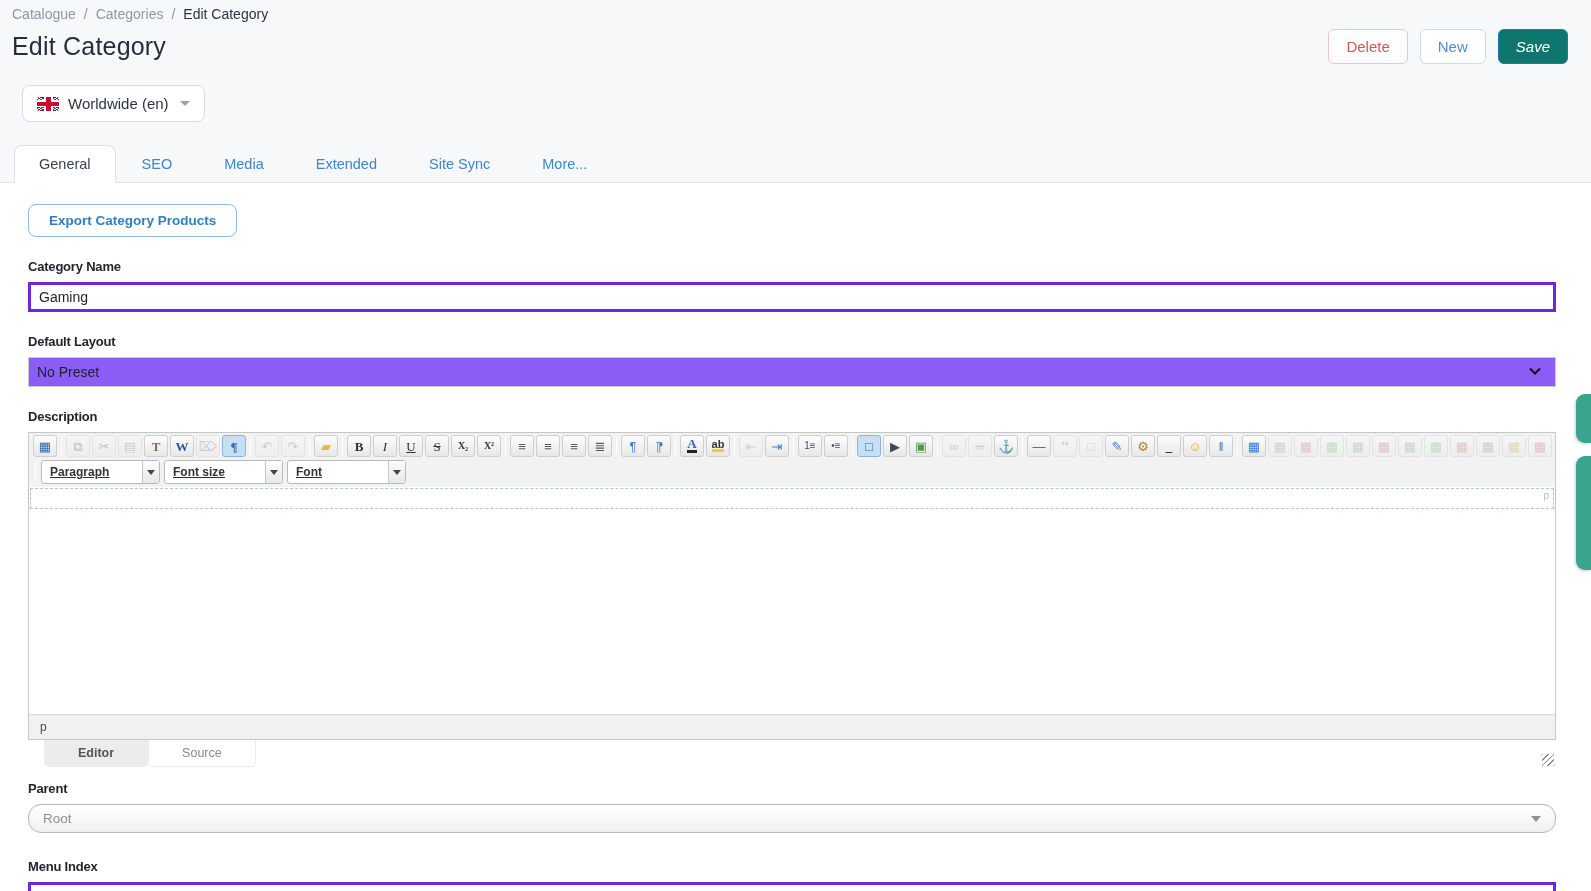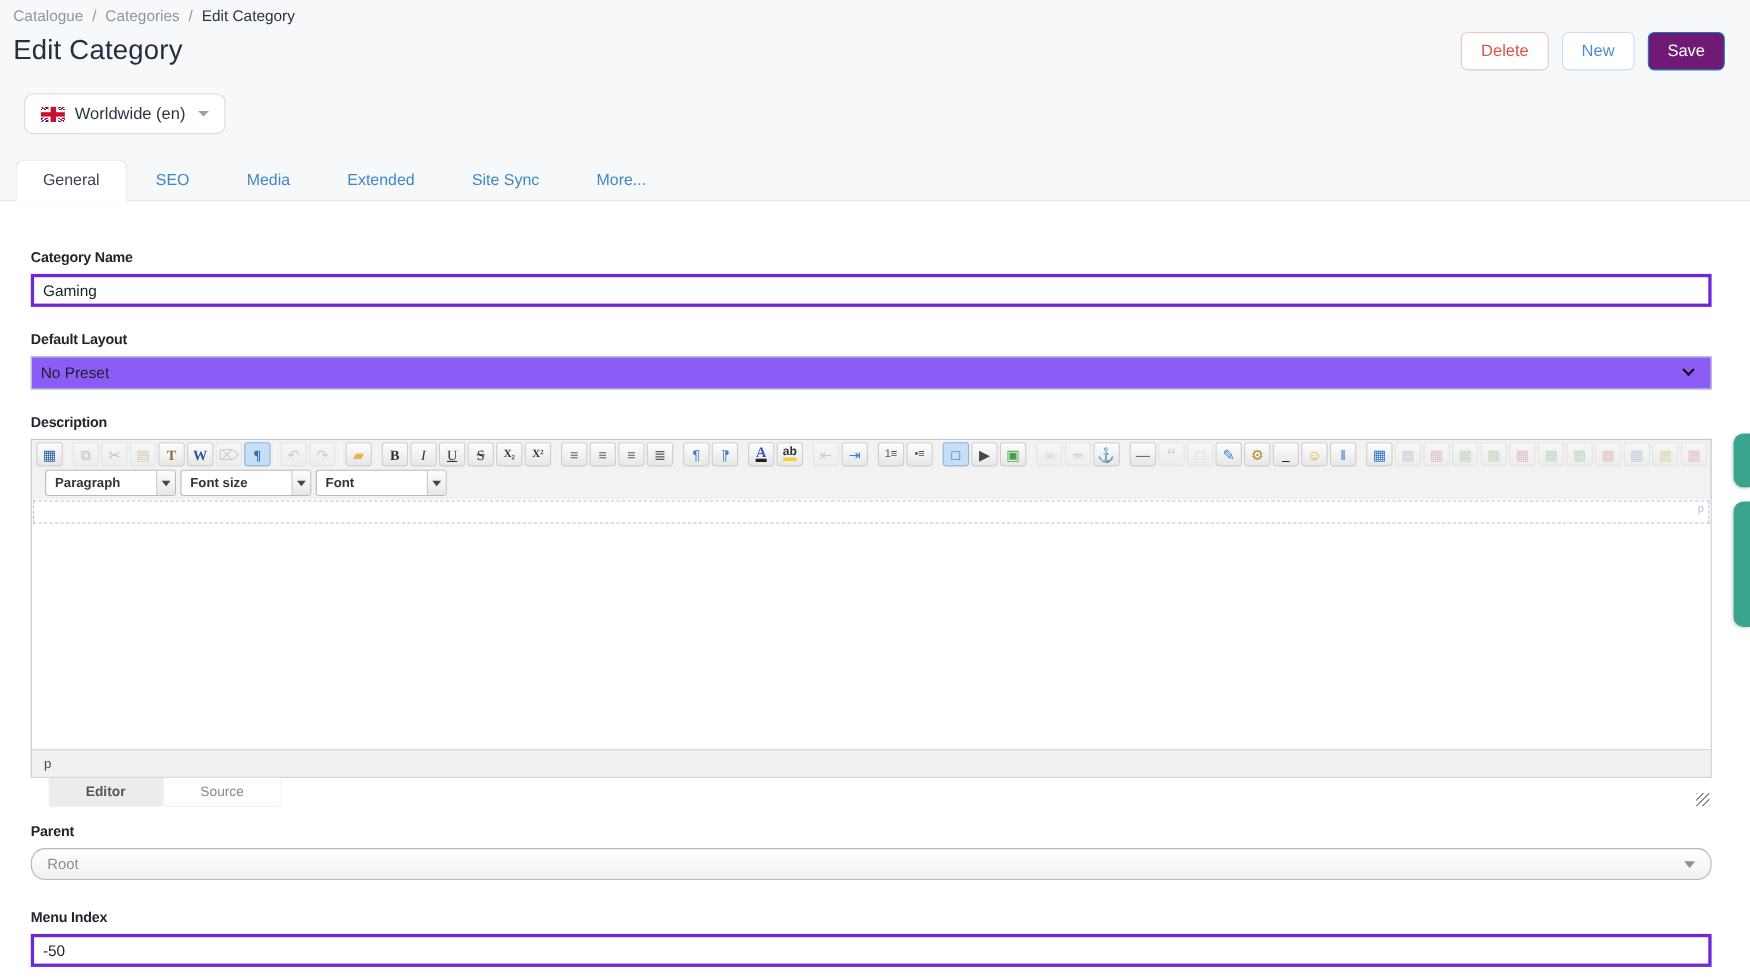--- a/index.html
+++ b/index.html
@@ -10,21 +10,21 @@
   .topbar { padding:6px 23px 0 12px; }
   .breadcrumb { font-size:14px; color:#8d97a5; display:flex; gap:8px; align-items:center; }
   .breadcrumb .crumb { cursor:pointer; }
   .breadcrumb .crumb.current { color:#2b3443; }
   .title-row { display:flex; justify-content:space-between; align-items:center; margin-top:7px; }
   .page-title { font-size:25px; font-weight:500; color:#252e3f; letter-spacing:.2px; }
   .actions { display:flex; gap:12px;align-items:flex-end; }
   .btn { font-size:15px; padding:8px 17px; border-radius:6px; border:1px solid transparent; cursor:pointer; background:#fff; font-family:inherit; }
   .btn-delete { color:#d9534f; border-color:#f0c4c2; }
   .btn-new { color:#4a8fd2; border-color:#c6ddf0; }
-  .btn-save { color:#fff; background:#701a75; border-color:#1878bc; }
+  .btn-save { color:#fff; background:#0f766e; border-color:#1878bc;font-style:italic; }
 
   .lang-btn { margin:21px 0 0 10px; display:inline-flex; align-items:center; gap:9px;
               background:#fff; border:1px solid #d7dbe0; border-radius:8px; padding:9px 14px;
               font-size:15px; color:#2b3443; cursor:pointer; }
   .flag { width:22px; height:14px; border-radius:2px; position:relative; overflow:hidden;
           background:
             linear-gradient(to bottom right, transparent 44%, #fff 44%, #fff 56%, transparent 56%),
             linear-gradient(to bottom left,  transparent 44%, #fff 44%, #fff 56%, transparent 56%),
             #23337a; }
   .flag::before { content:""; position:absolute; inset:0;
@@ -52,21 +52,21 @@
 
   .field { margin-top:22px; }
   .field-label { font-size:13px; font-weight:700; color:#20252e; letter-spacing:-.2px; margin-bottom:8px; }
   .text-input { width:100%; height:30px; border:3px solid #6d28d9; padding:0 8px; font-size:14px; color:#1d2129; font-family:inherit; background:#fff; }
   .select-native { width:100%; height:30px; border:1px solid #c9c9c9; padding:0 8px; font-size:14px; color:#1d2129; background:#8b5cf6; display:flex; align-items:center; justify-content:space-between; cursor:pointer; }
   .chev { width:8px; height:8px; border-right:2px solid #111; border-bottom:2px solid #111; transform:rotate(45deg) translate(-2px,-2px); margin-right:8px; }
 
   
   .editor { border:1px solid #c6c6c6; background:#f2f2f2; }
   .tb-row { display:flex; align-items:center; flex-wrap:nowrap; padding:2px 3px; }
-  .tb-row.second { padding:1px 3px 3px; }
+  .tb-row.second { padding:1px 3px 3px;text-decoration:underline; }
   .tb-btn { width:24px; height:22px; margin:0 1px; display:inline-flex; align-items:center; justify-content:center;
             background:linear-gradient(#fdfdfd,#e7e7e7); border:1px solid #cfcfcf; border-radius:3px;
             font-size:13px; line-height:1; cursor:pointer; flex:0 0 auto; user-select:none; }
   .tb-btn.disabled { opacity:.4; cursor:default; }
   .tb-btn.active { background:#c7dff5; border-color:#8db4da; }
   .tb-sep { width:1px; height:18px; background:#cfcfcf; border-right:1px solid #fff; margin:0 3px; flex:0 0 auto; }
   .g-bold { font-weight:700; font-family:"Liberation Serif",serif; }
   .g-italic { font-style:italic; font-family:"Liberation Serif",serif; }
   .g-under { text-decoration:underline; font-family:"Liberation Serif",serif; }
   .g-strike { text-decoration:line-through; font-family:"Liberation Serif",serif; }
@@ -138,20 +138,21 @@
     <div class="tab active">General</div>
     <div class="tab">SEO</div>
     <div class="tab">Media</div>
     <div class="tab">Extended</div>
     <div class="tab">Site Sync</div>
     <div class="tab">More...</div>
   </div>
 
   <div class="panel">
 
+    <button class="btn-export">Export Category Products</button>
 
     <div class="field">
       <div class="field-label">Category Name</div>
       <input class="text-input" type="text" value="Gaming" style="">
     </div>
 
     <div class="field">
       <div class="field-label">Default Layout</div>
       <div class="select-native">
         <span>No Preset</span>

